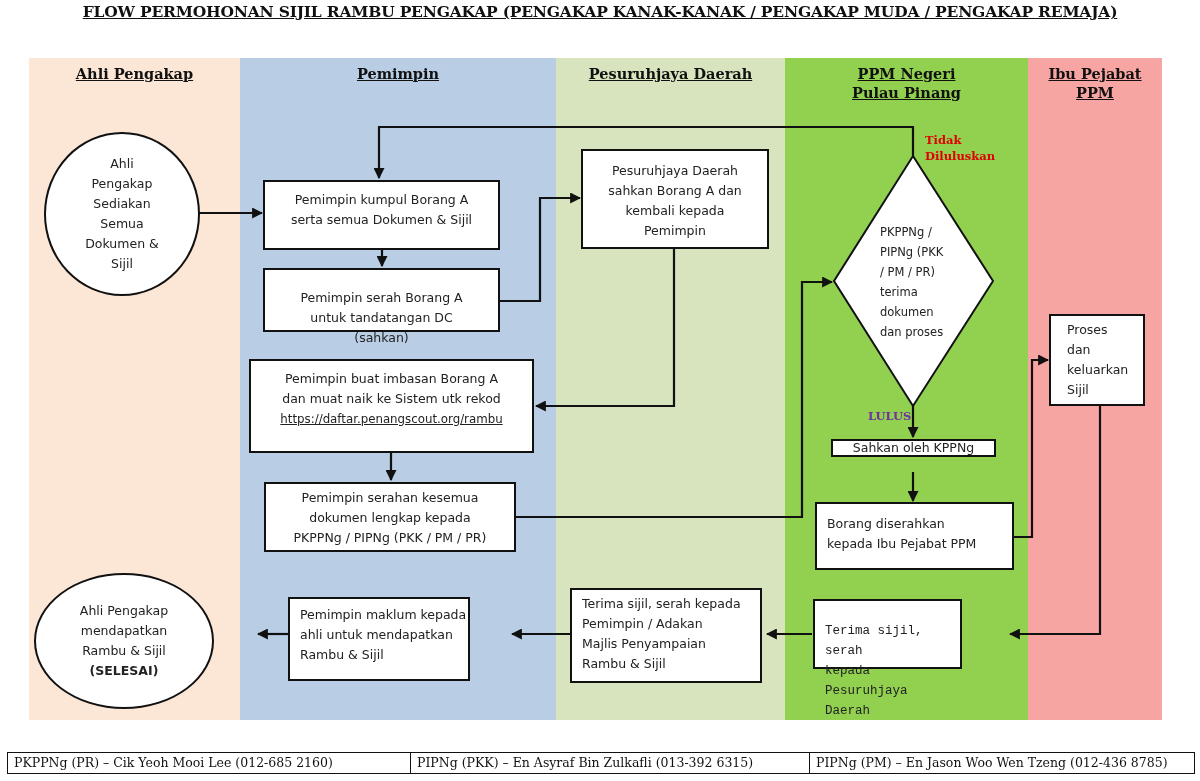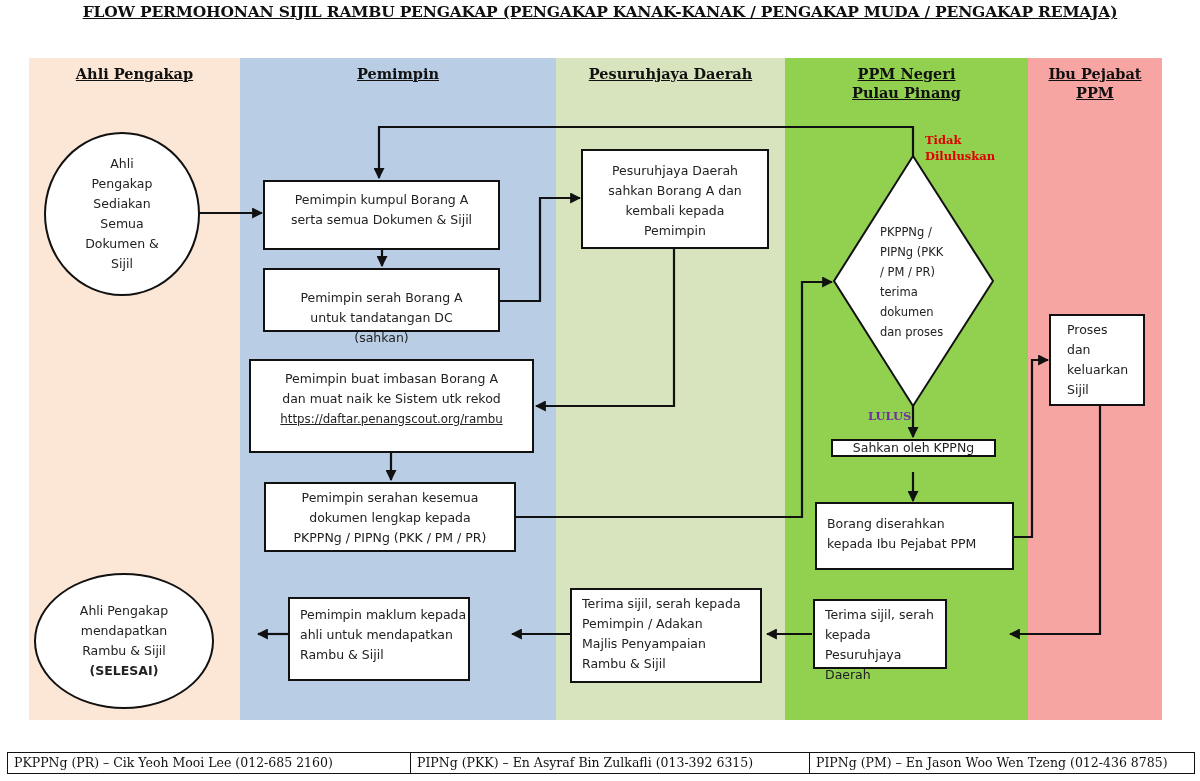--- a/index.html
+++ b/index.html
@@ -116,21 +116,21 @@
 <div class="node left" style="left:815px;top:502px;width:199px;height:68px;padding-top:10px;">
   <span class="t">Borang diserahkan
 kepada Ibu Pejabat PPM</span>
 </div>
 <div class="node left" style="left:1049px;top:314px;width:96px;height:92px;padding-top:4px;padding-left:16px;">
   <span class="t">Proses
 dan
 keluarkan
 Sijil</span>
 </div>
-<div class="node left" style="left:813px;top:599px;width:134px;height:70px;padding-top:4px;">
+<div class="node left" style="left:813px;top:599px;width:149px;height:70px;padding-top:20px;font-family:Liberation Mono, monospace;">
   <span class="t">Terima sijil, serah
 kepada Pesuruhjaya
 Daerah</span>
 </div>
 <div class="node left" style="left:570px;top:588px;width:192px;height:95px;padding-top:4px;">
   <span class="t">Terima sijil, serah kepada
 Pemimpin / Adakan
 Majlis Penyampaian
 Rambu &amp; Sijil</span>
 </div>

